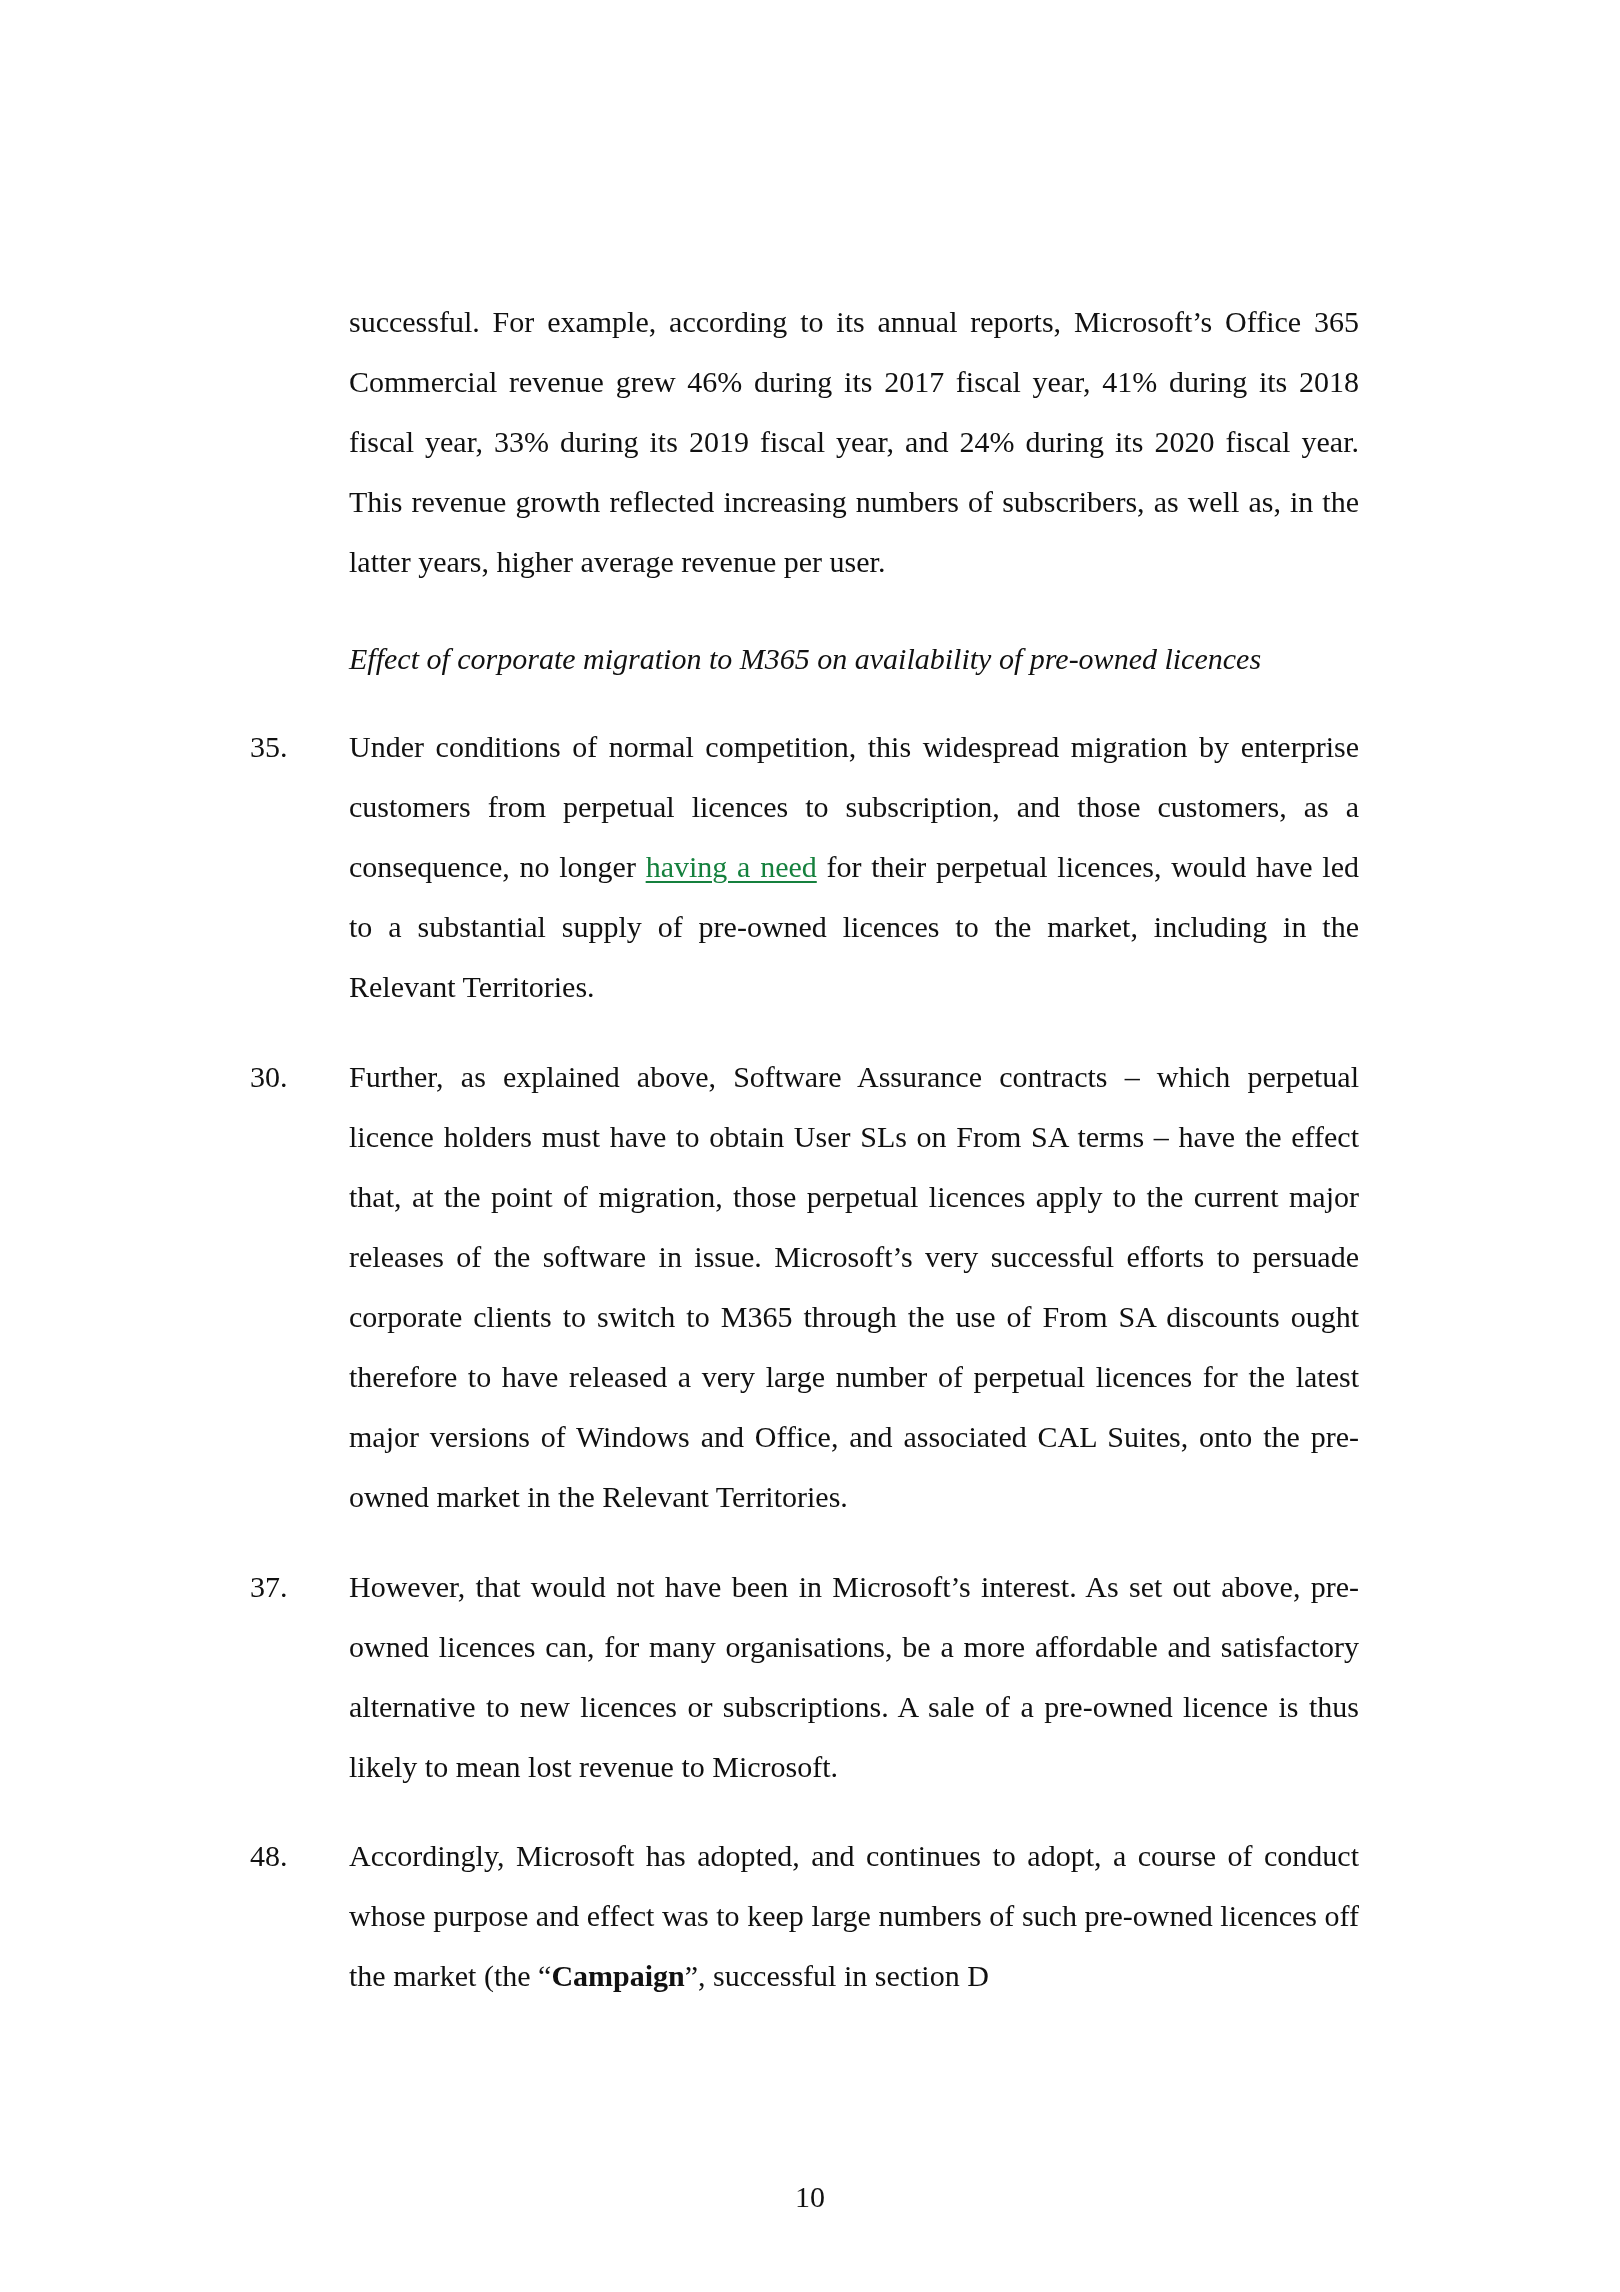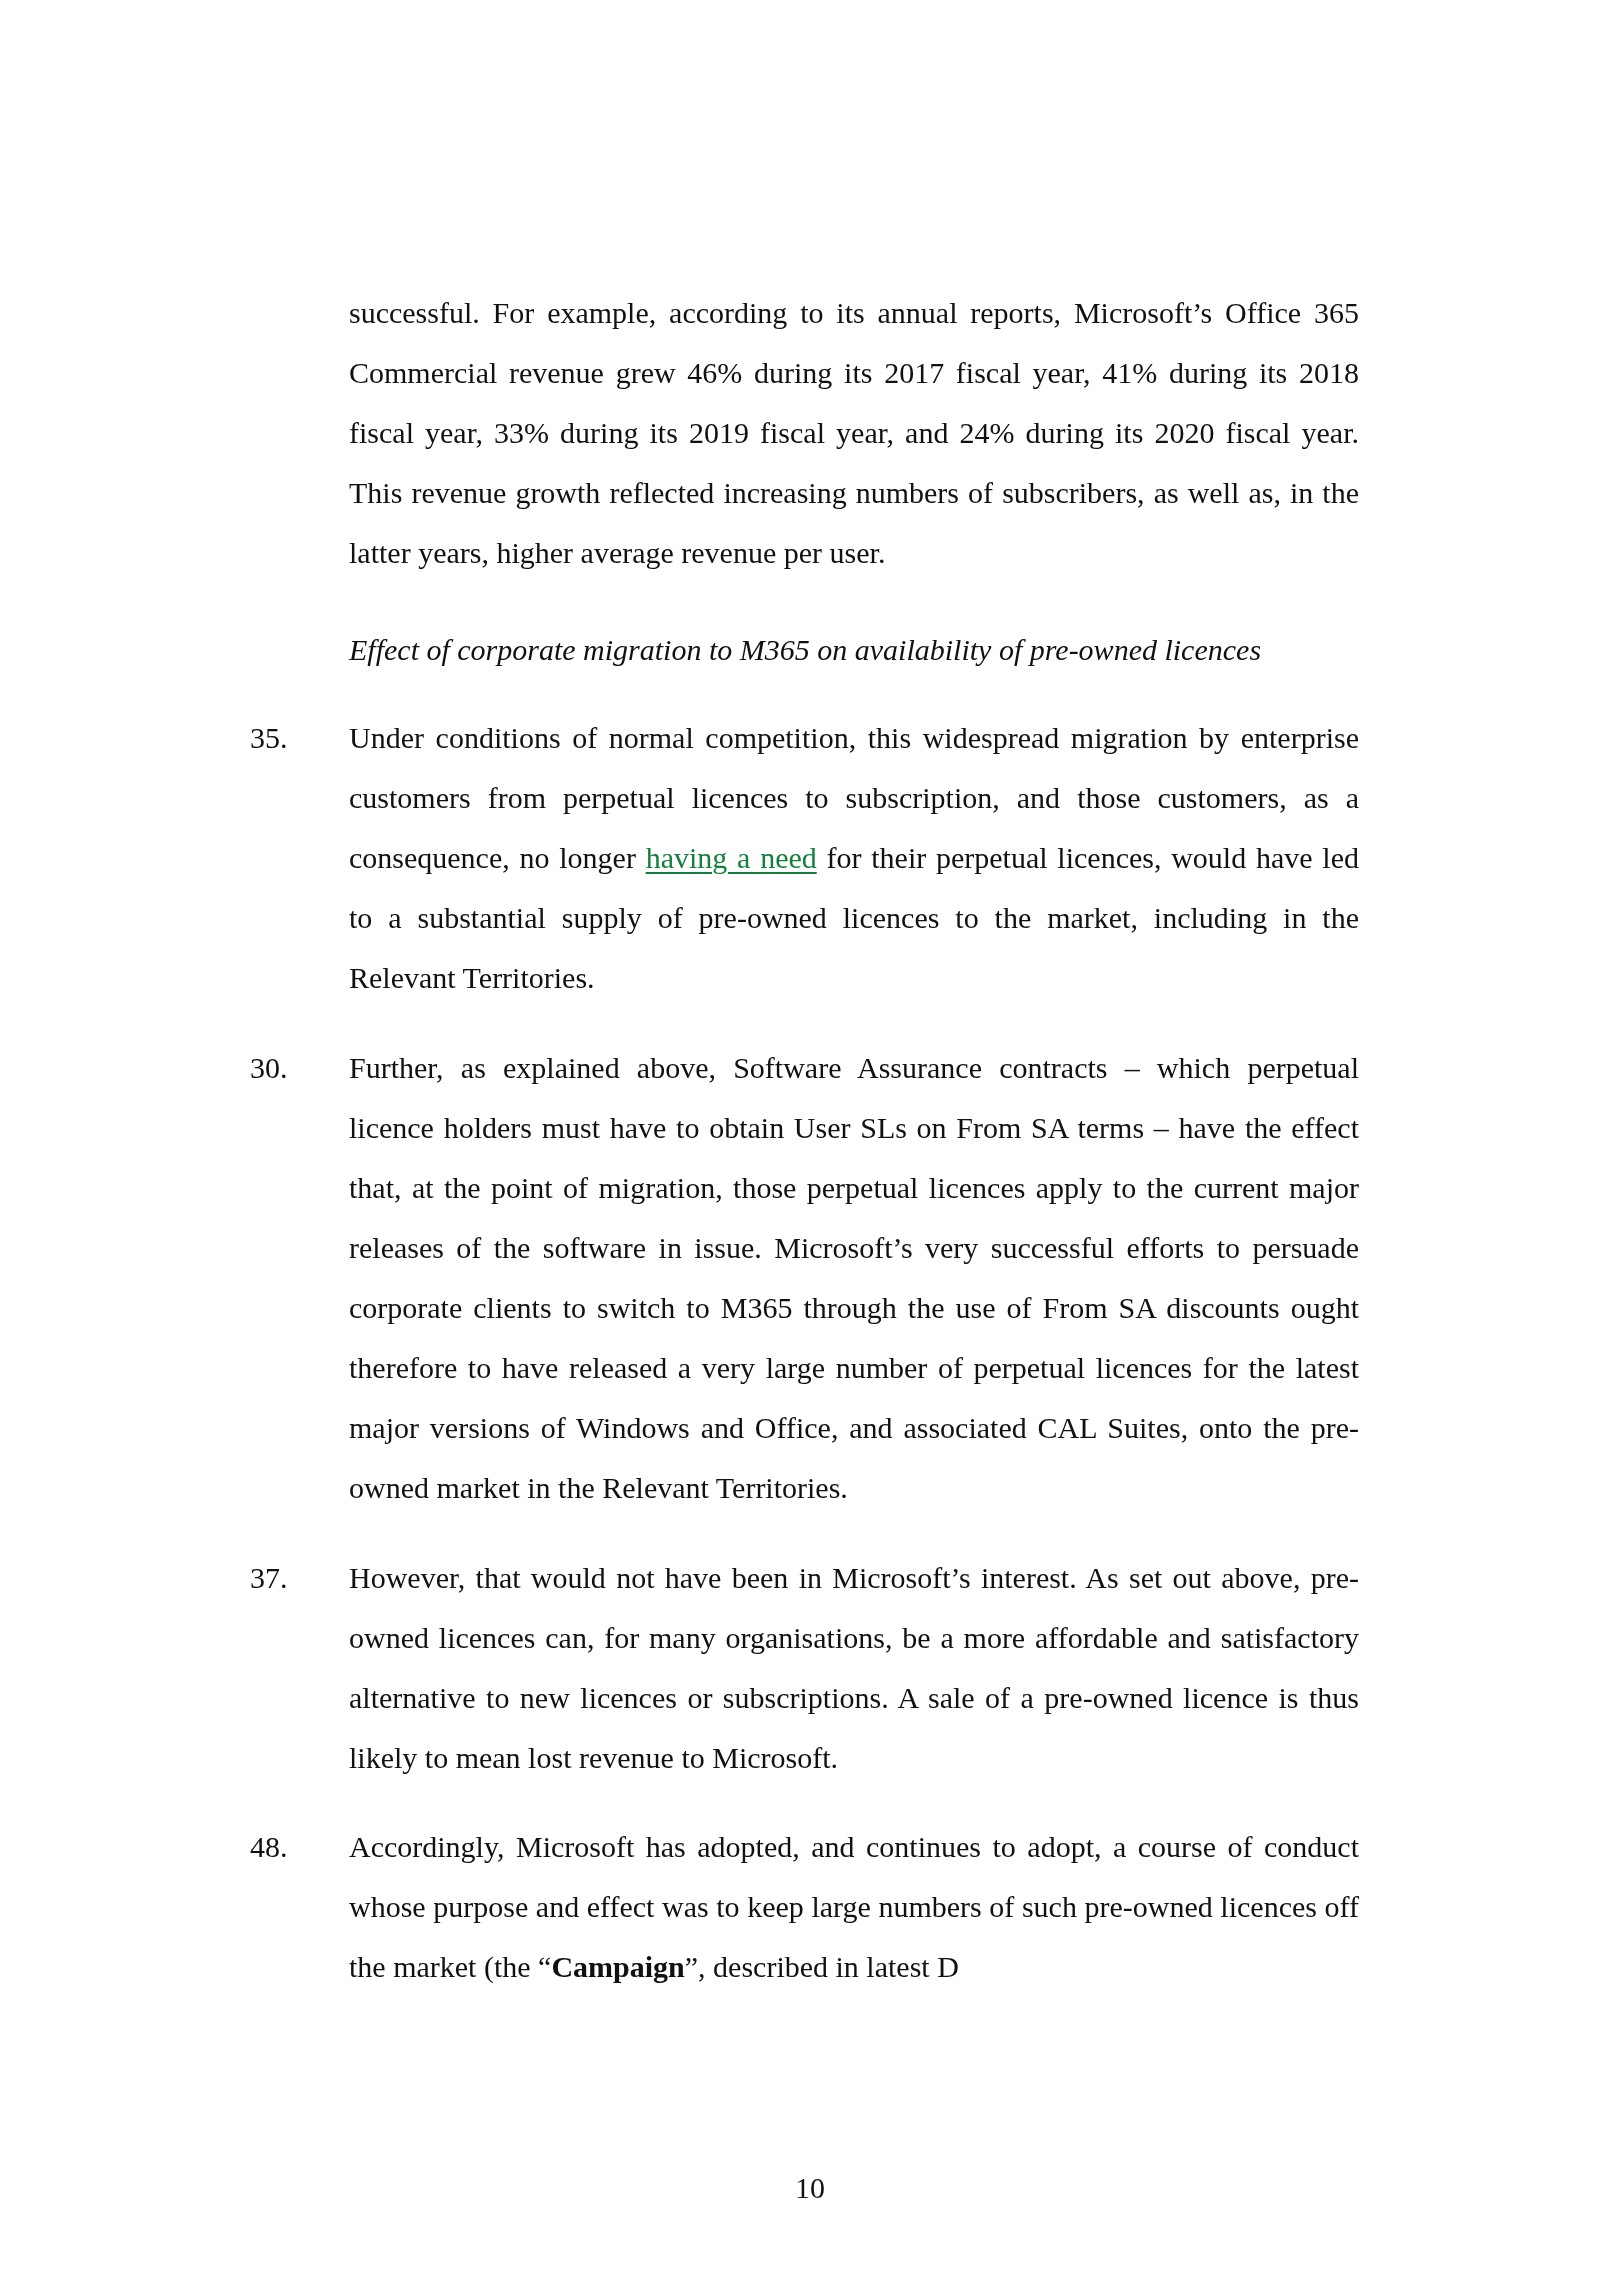--- a/index.html
+++ b/index.html
@@ -1,18 +1,18 @@
 <!DOCTYPE html>
 <html><head>
   <meta charset="utf-8">
   <style>
     html, body { margin: 0; padding: 0; background: #ffffff; }
     body { width: 1620px; height: 2293px; position: relative; overflow: hidden;
            font-family: "Liberation Serif", "DejaVu Serif", serif; color: #111111; }
-    .page { position: absolute; left: 0; top: 6px; width: 1620px; height: 1739px; }
+    .page { position: absolute; left: 0; top: 15px; width: 1620px; height: 1739px; }
     .para { position: absolute; left: 349px; width: 1010px; font-size: 30px; line-height: 60px;
             text-align: justify; }
     .para .num { position: absolute; left: -99px; top: 0; }
     .heading { position: absolute; left: 349px; width: 1010px; font-size: 30px; line-height: 60px;
                font-style: italic; white-space: nowrap; }
     .link-red { color: #15803d; text-decoration: underline; text-decoration-thickness: 2px; text-underline-offset: 3.9px; }
     .bold { font-weight: bold; }
     .page-number { position: absolute; left: 0; width: 1620px; top: 2162px; text-align: center;
                    font-size: 30px; line-height: 39px; }
   </style>
@@ -37,19 +37,19 @@
     <span>Further, as explained above, Software Assurance contracts – which perpetual licence holders must have to obtain User SLs on From SA terms – have the effect that, at the point of migration, those perpetual licences apply to the current major releases of the software in issue. Microsoft’s very successful efforts to persuade corporate clients to switch to M365 through the use of From SA discounts ought therefore to have released a very large number of perpetual licences for the latest major versions of Windows and Office, and associated CAL Suites, onto the pre-owned market in the Relevant Territories.</span>
   </div>
 
   <div class="para" style="top:1542px;">
     <span class="num">37.</span>
     <span>However, that would not have been in Microsoft’s interest. As set out above, pre-owned licences can, for many organisations, be a more affordable and satisfactory alternative to new licences or subscriptions. A sale of a pre-owned licence is thus likely to mean lost revenue to Microsoft.</span>
   </div>
 
   <div class="para" style="top:1811px;">
     <span class="num">48.</span>
-    <span>Accordingly, Microsoft has adopted, and continues to adopt, a course of conduct whose purpose and effect was to keep large numbers of such pre-owned licences off the market (the “</span><span class="bold">Campaign</span><span>”, described in latest D</span>
+    <span>Accordingly, Microsoft has adopted, and continues to adopt, a course of conduct whose purpose and effect was to keep large numbers of such pre-owned licences off the market (the “</span><span class="bold">Campaign</span><span>”, successful in section D</span>
   </div>
 
   <div class="page-number">10</div>
 
 </div>
 
 
 </body></html>

